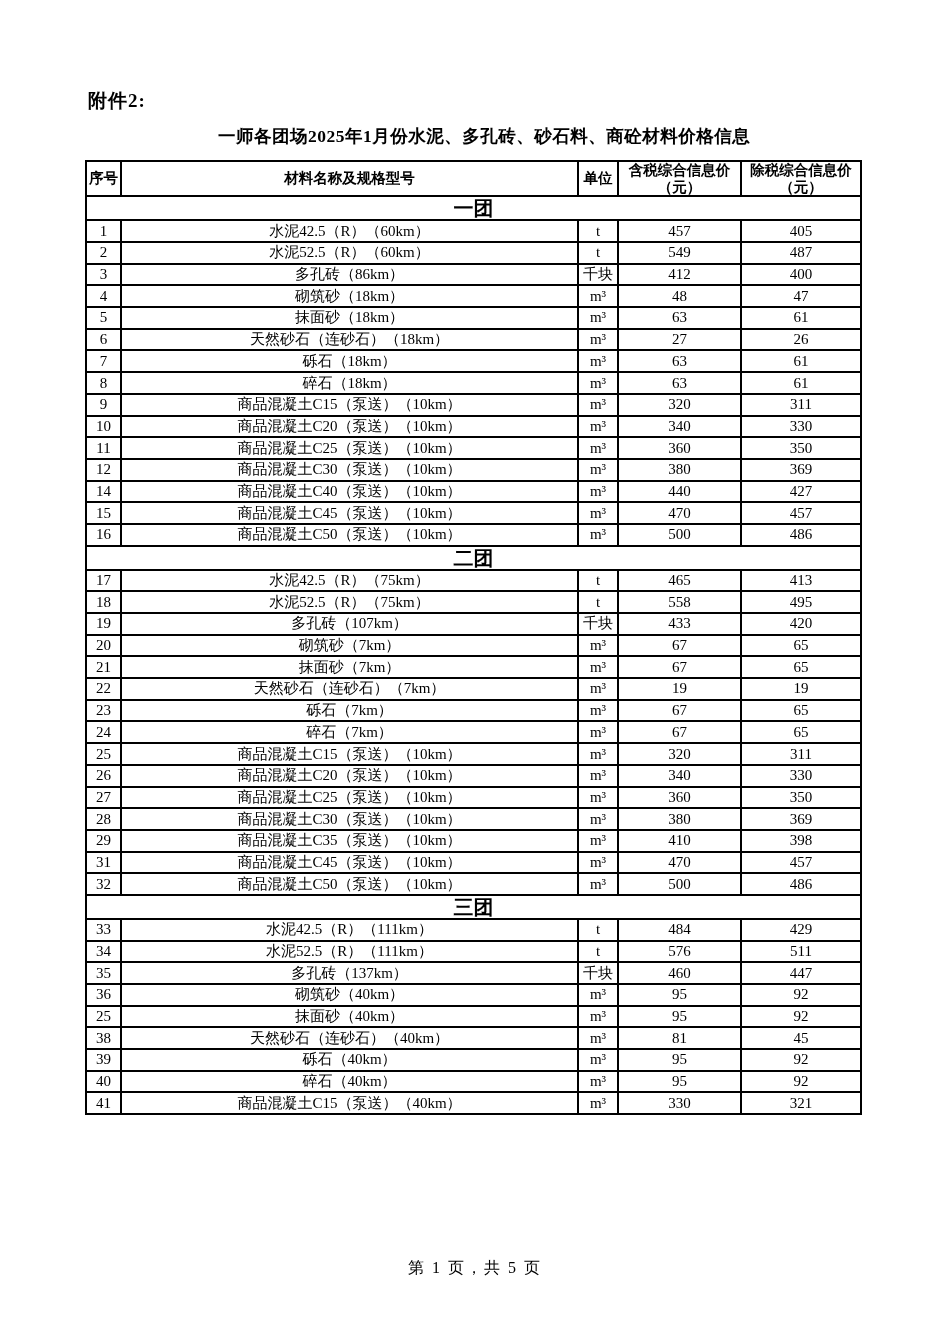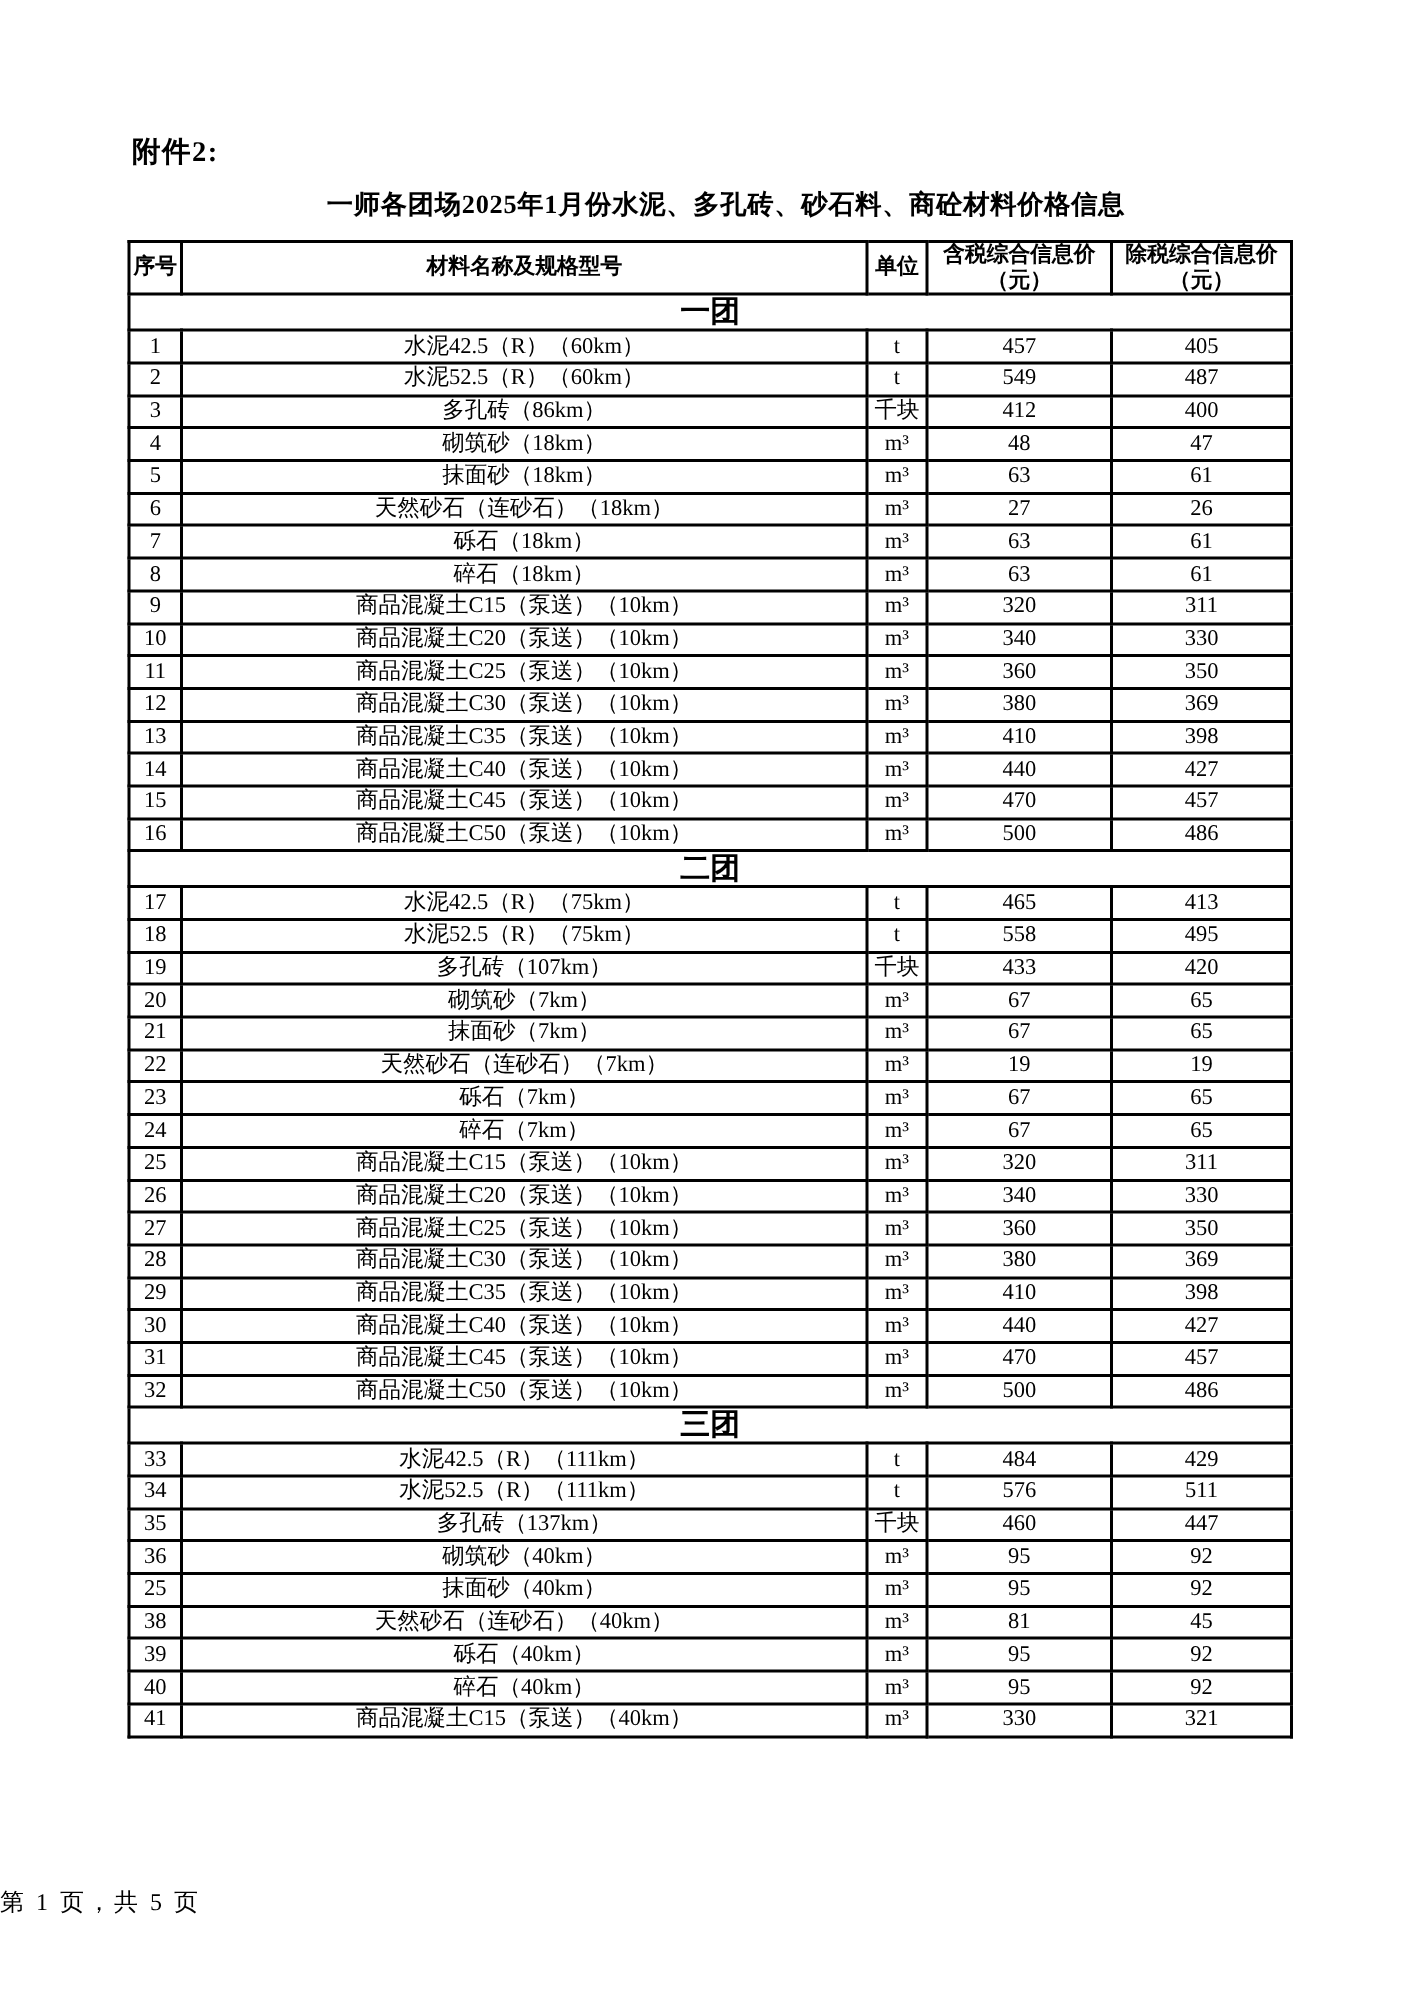--- a/index.html
+++ b/index.html
@@ -57,21 +57,21 @@
   .price-table tr.data-row td {
     height: 21.7px;
     font-size: 15px;
     line-height: 1.0;
     font-weight: normal;
   }
   .page-footer {
     position: absolute;
     left: 0; top: 1258px;
     width: 950px;
-    text-align: left;
+    text-align: center;
     font-size: 16px;
     letter-spacing: 2px;
   }
 </style>
 </head>
 <body>
 
 <div class="attachment-label">附件2:</div>
 
 <div class="doc-title">一师各团场2025年1月份水泥、多孔砖、砂石料、商砼材料价格信息</div>
@@ -175,27 +175,20 @@
         <td>350</td>
       </tr>
       <tr class="data-row">
         <td>12</td>
         <td>商品混凝土C30（泵送）（10km）</td>
         <td>m³</td>
         <td>380</td>
         <td>369</td>
       </tr>
       <tr class="data-row">
-        <td>13</td>
-        <td>商品混凝土C35（泵送）（10km）</td>
-        <td>m³</td>
-        <td>410</td>
-        <td>398</td>
-      </tr>
-      <tr class="data-row">
         <td>14</td>
         <td>商品混凝土C40（泵送）（10km）</td>
         <td>m³</td>
         <td>440</td>
         <td>427</td>
       </tr>
       <tr class="data-row">
         <td>15</td>
         <td>商品混凝土C45（泵送）（10km）</td>
         <td>m³</td>
@@ -297,27 +290,20 @@
         <td>369</td>
       </tr>
       <tr class="data-row">
         <td>29</td>
         <td>商品混凝土C35（泵送）（10km）</td>
         <td>m³</td>
         <td>410</td>
         <td>398</td>
       </tr>
       <tr class="data-row">
-        <td>30</td>
-        <td>商品混凝土C40（泵送）（10km）</td>
-        <td>m³</td>
-        <td>440</td>
-        <td>427</td>
-      </tr>
-      <tr class="data-row">
         <td>31</td>
         <td>商品混凝土C45（泵送）（10km）</td>
         <td>m³</td>
         <td>470</td>
         <td>457</td>
       </tr>
       <tr class="data-row">
         <td>32</td>
         <td>商品混凝土C50（泵送）（10km）</td>
         <td>m³</td>

